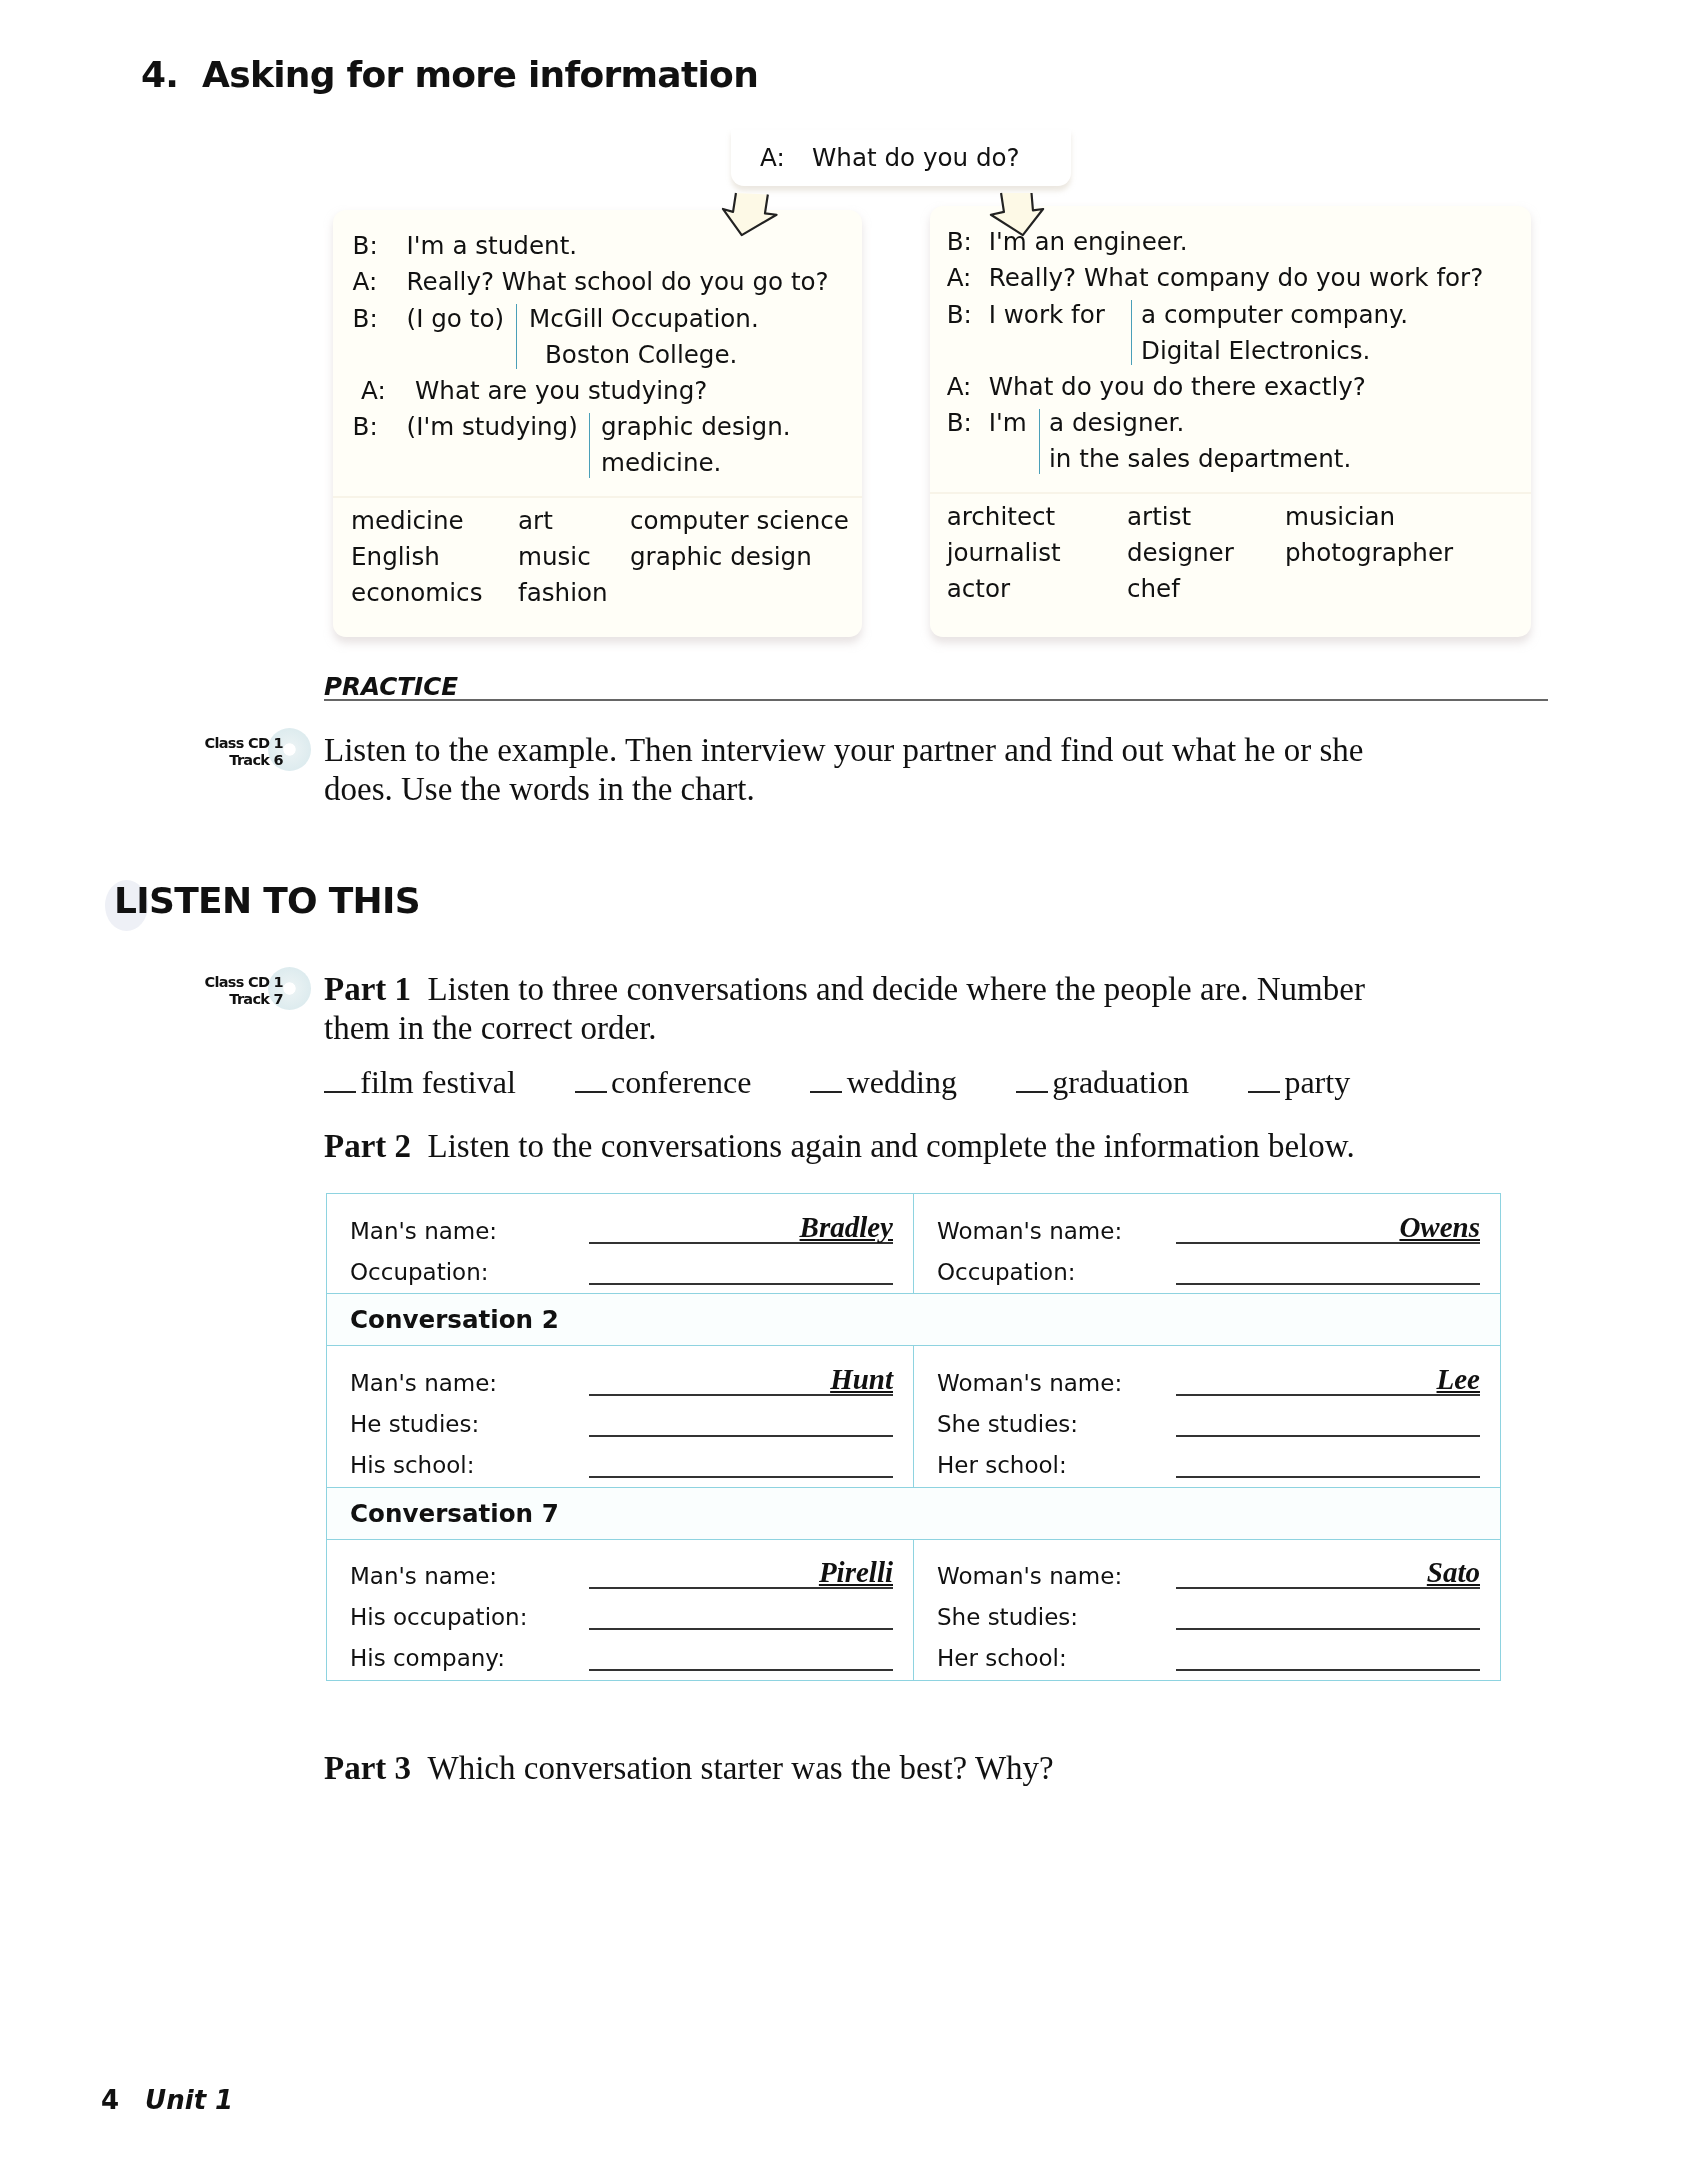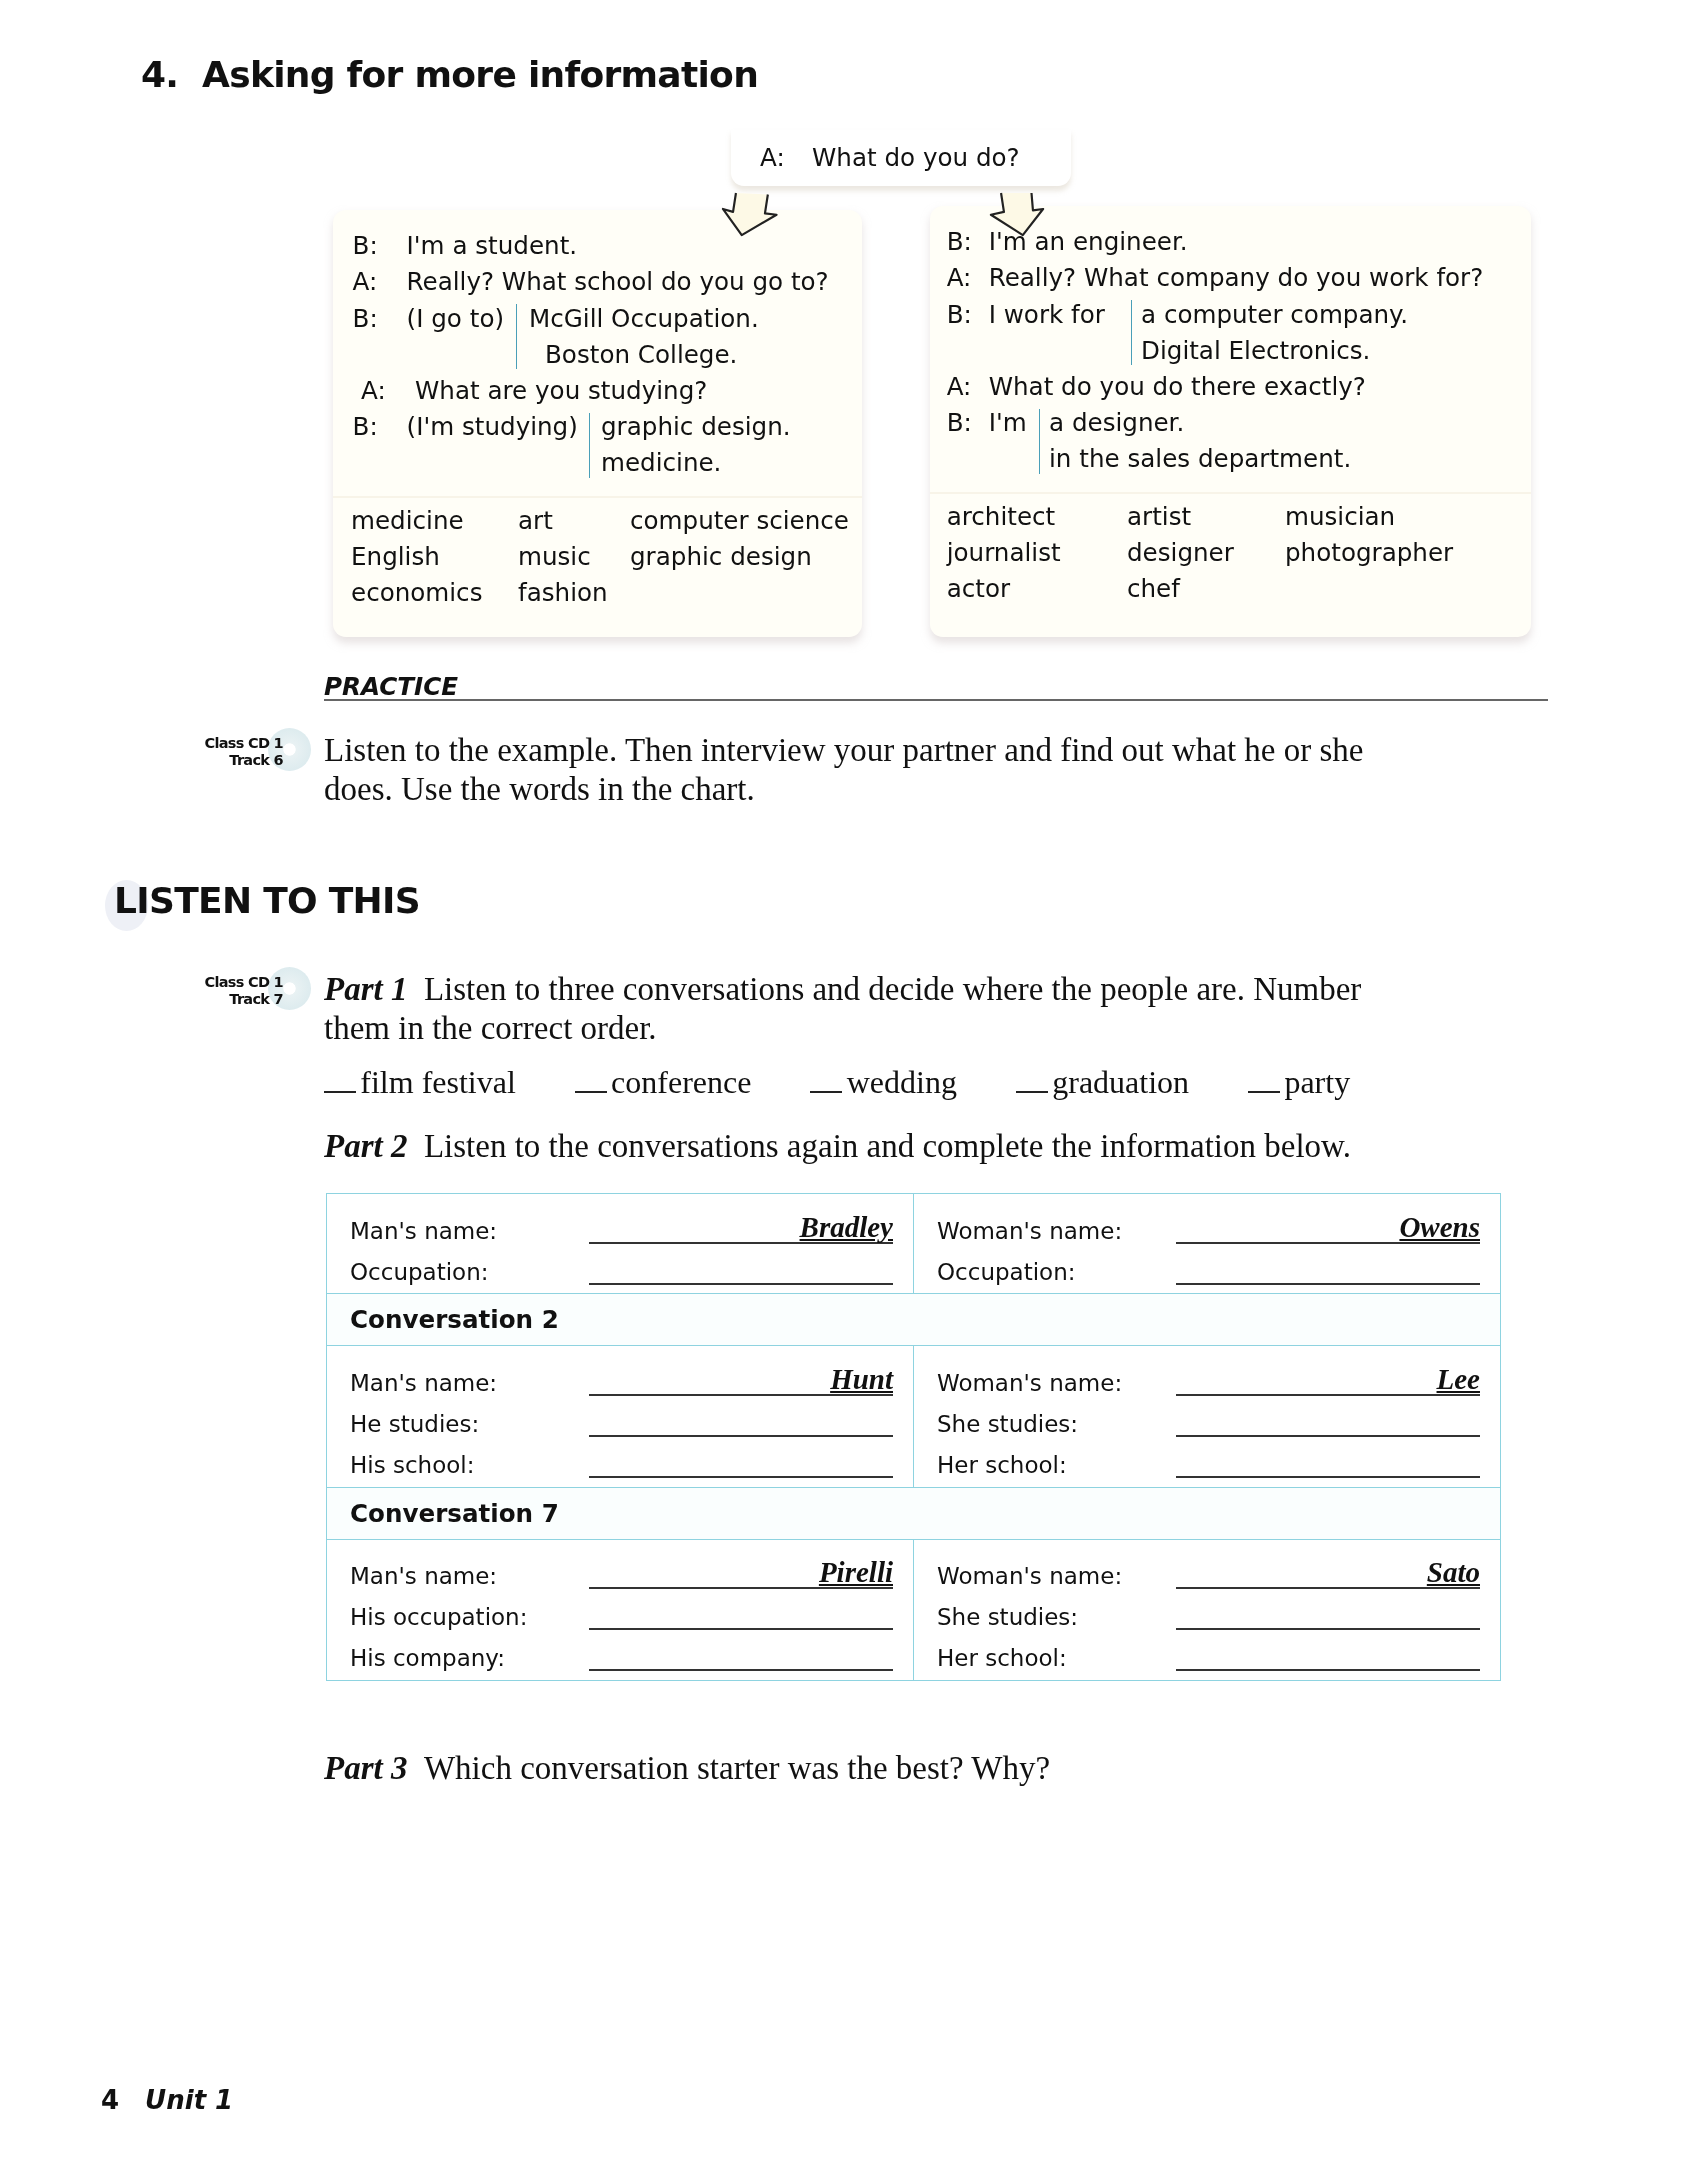--- a/index.html
+++ b/index.html
@@ -26,21 +26,21 @@
 
   .words { position: absolute; font-family: "DejaVu Sans", sans-serif; font-size: 24.6px; line-height: 36px; white-space: nowrap; }
 
   #practice-label { left: 324px; top: 672px; font-family: "DejaVu Sans", sans-serif; font-weight: bold; font-style: italic; font-size: 24.6px; }
   #practice-rule { left: 324px; top: 699px; width: 1224px; height: 2.2px; background: #666; }
 
   .cd { position: absolute; width: 116px; text-align: right; font-family: "DejaVu Sans", sans-serif; font-weight: bold; font-size: 14.5px; line-height: 17.4px; letter-spacing: -0.7px; }
   .cd-disc { position: absolute; width: 43px; height: 43px; border-radius: 50%; background: radial-gradient(circle, #fff 0 5.8px, #e3eef0 6.5px, #d4e6ea 22px, #eaf3f3 22.4px); opacity: 0.8; }
 
   .body-text { position: absolute; font-family: "Liberation Serif", serif; font-size: 33px; line-height: 39px; }
-  .part-label { font-style: italic; font-weight: bold; }
+  .part-label { font-weight: bold; }
 
   #listen-title { left: 114px; top: 880px; font-family: "DejaVu Sans", sans-serif; font-weight: bold; font-size: 36px; letter-spacing: -0.7px; }
   #listen-blob { left: 105px; top: 880px; width: 43px; height: 51px; border-radius: 50%; background: #eef0f6; }
 
   #places { left: 324px; top: 1064px; font-family: "Liberation Serif", serif; font-size: 32px; white-space: nowrap; }
   #places .place { display: inline-block; margin-right: 51px; }
   #places .blank { display: inline-block; width: 32px; border-bottom: 2.2px solid #222; margin-right: 4.3px; }
 
   
   #info-table { left: 326px; top: 1193px; width: 1173px; border: 1.4px solid #8ed3e0; border-collapse: collapse; font-family: "DejaVu Sans", sans-serif; }

